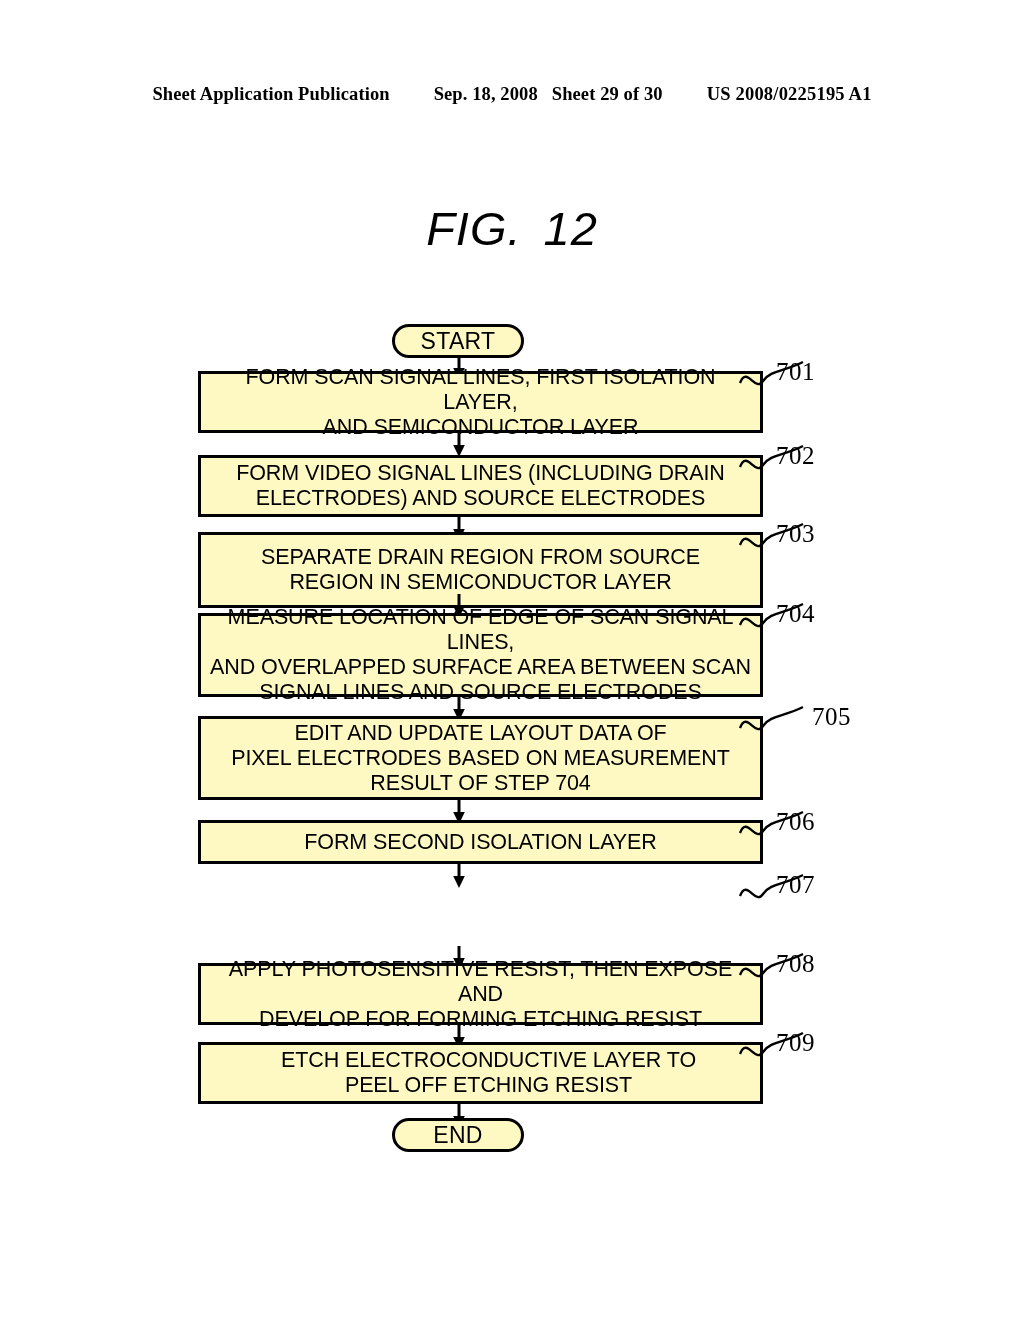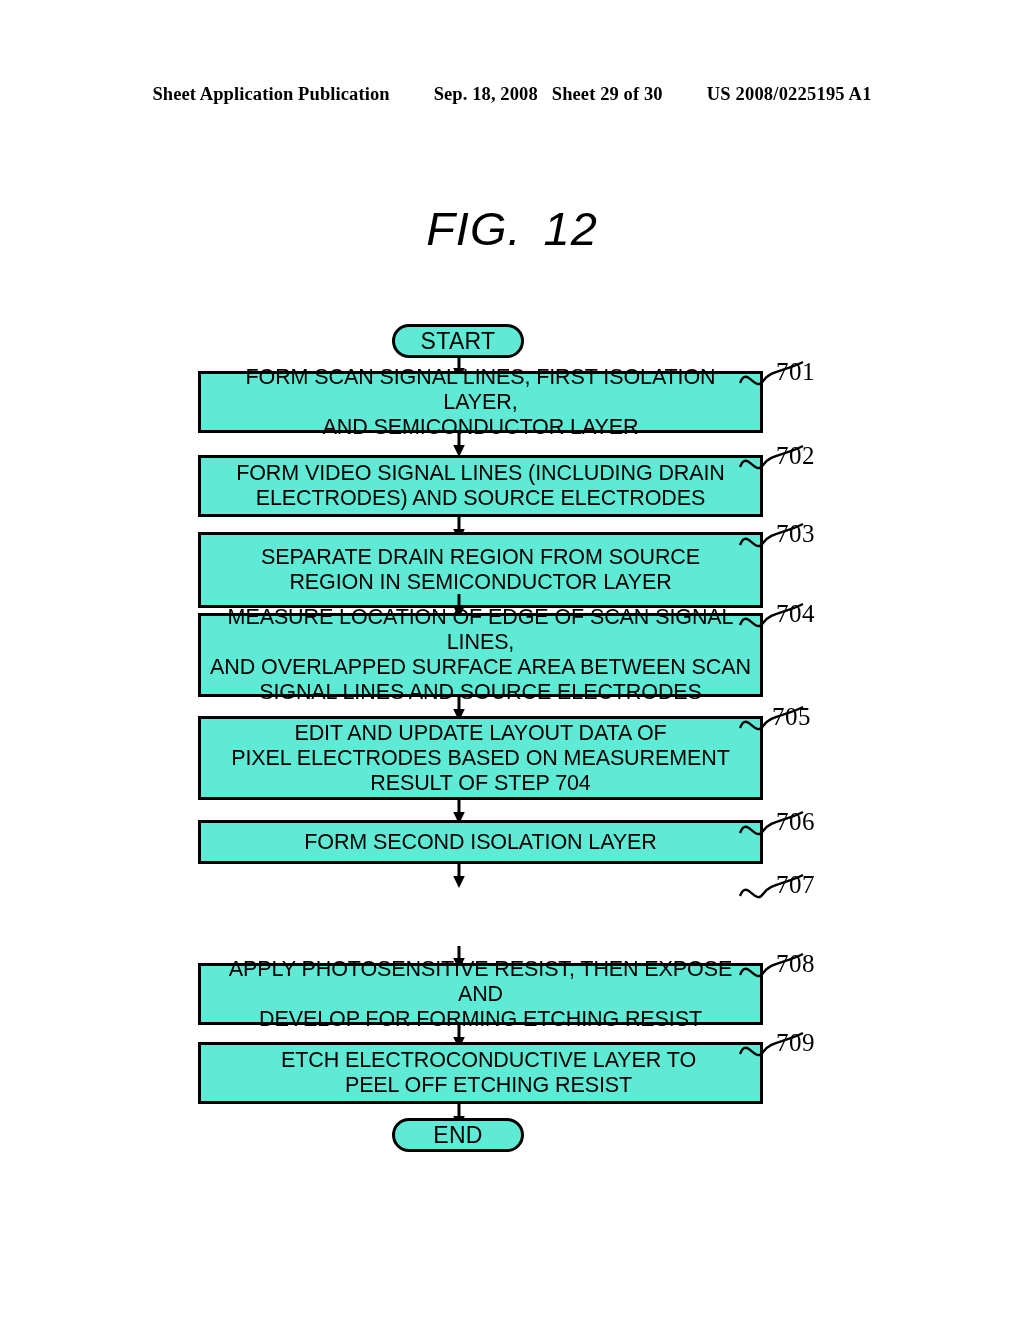--- a/index.html
+++ b/index.html
@@ -61,21 +61,21 @@
   }
 
   
   .node {
     position: absolute;
     box-sizing: border-box;
     display: flex;
     align-items: center;
     justify-content: center;
     text-align: center;
-    background: #5eead4;
+    background: #fef9c3;
   }
 
   .proc {
     border: 3px solid #000000;
     left: 174px;
     width: 565px;
     margin-left: 24px;
   }
   .proc .proc-text {
     font-family: "Liberation Sans", sans-serif;
@@ -202,21 +202,21 @@
   </svg>
 
   <div class="node proc" style="top:716px; height:84px;">
     <span class="proc-text">EDIT AND UPDATE LAYOUT DATA OF
 PIXEL ELECTRODES BASED ON MEASUREMENT
 RESULT OF STEP 704</span>
   </div>
   <svg class="leader" style="left:739px; top:704px; width:66px; height:30px;" viewBox="0 0 66 30">
     <path d="M1 24 C 8 6, 16 34, 24 22 C 32 11, 44 13, 64 3" fill="none" stroke="#000" stroke-width="2.4"></path>
   </svg>
-  <div class="refnum" style="left:772px; top:703px;text-align:right;">705</div>
+  <div class="refnum" style="left:812px; top:703px;text-align:right;">705</div>
 
   <svg class="connector" style="left:449px; top:800px; width:20px; height:24px;" viewBox="0 0 20 24">
     <line x1="10" y1="0" x2="10" y2="16" stroke="#000" stroke-width="3"></line>
     <polygon points="10,24 4.2,12 15.8,12" fill="#000"></polygon>
   </svg>
 
   <div class="node proc" style="top:820px; height:44px;">
     <span class="proc-text">FORM SECOND ISOLATION LAYER</span>
   </div>
   <svg class="leader" style="left:739px; top:809px; width:66px; height:30px;" viewBox="0 0 66 30">

